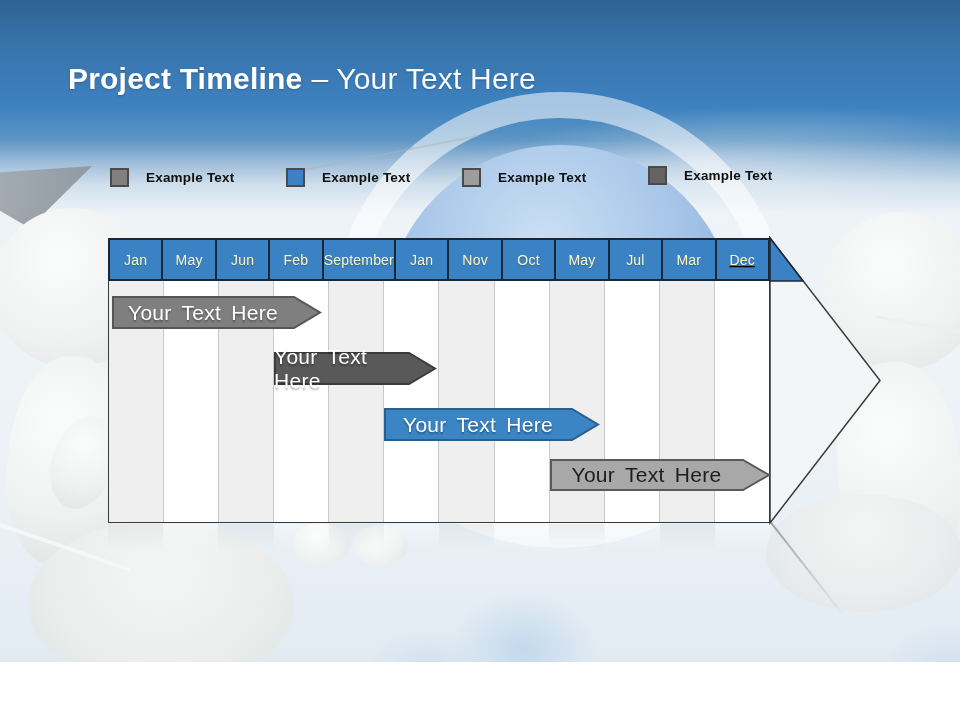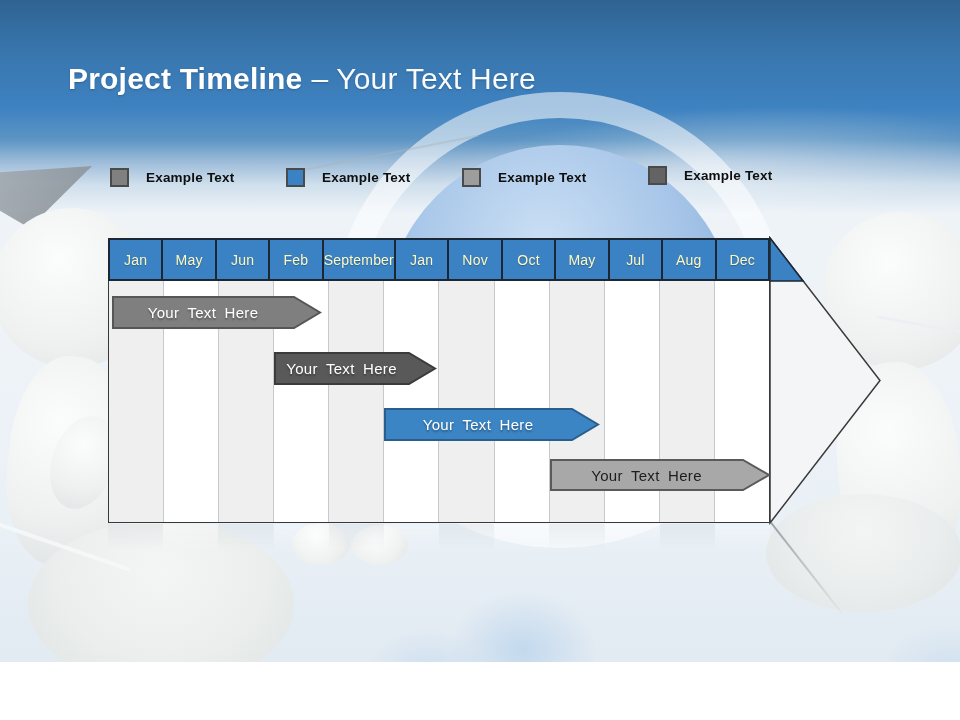--- a/index.html
+++ b/index.html
@@ -54,35 +54,35 @@
   .legend-item .lbl{font-size:13.5px;font-weight:700;color:#0e0e0e;letter-spacing:0.2px;}
   .li1{left:110px;} .li2{left:286px;} .li3{left:462px;} .li4{left:648px;top:166px;}
   .sw1{background:#808080;} .sw2{background:#3b82c4;border-color:#23435e;}
   .sw3{background:#9d9d9d;} .sw4{background:#636363;border-color:#3a3a3a;}
 
   
   .tl-header{position:absolute;left:108px;top:238px;width:662px;height:43px;display:flex;
              border:2px solid #1d2733;box-sizing:border-box;background:#3b82c4;}
   .month-cell{flex:1;display:flex;align-items:center;justify-content:center;
               border-right:2px solid #1d2733;box-sizing:border-box;}
-  .month-cell:last-child{border-right:none;}
+  .month-cell:last-child{border-right:none;text-decoration:underline;}
   .month-cell span{color:#fef9c3;font-size:14px;letter-spacing:0.2px;text-shadow:0 1px 1px rgba(0,0,0,0.25);}
   .tl-body{position:absolute;left:108px;top:281px;width:662px;height:242px;display:flex;
            border:1px solid #383838;border-top:none;box-sizing:border-box;}
   .body-col{flex:1;border-right:1px solid #c6cacc;box-sizing:border-box;}
   .body-col:last-child{border-right:none;}
   .col-odd{background:#efefef;} .col-even{background:#ffffff;}
 
   .arrow-head{position:absolute;left:770px;top:238px;width:114px;height:285px;overflow:visible;}
 
   
   .bar{position:absolute;}
   .bar svg{position:absolute;left:0;top:0;overflow:visible;}
   .bar .bar-label{position:absolute;left:0;top:0;height:100%;display:flex;align-items:center;
-       justify-content:center;font-size:15px;letter-spacing:0.3px;word-spacing:4px;}
+       justify-content:center;font-size:21px;letter-spacing:0.3px;word-spacing:4px;}
   .bar1{left:112px;top:296px;width:210px;height:33px;}
   .bar2{left:274px;top:352px;width:163px;height:33px;}
   .bar3{left:384px;top:408px;width:216px;height:33px;}
   .bar4{left:550px;top:459px;width:221px;height:32px;}
   .bar1 .bar-label,.bar2 .bar-label,.bar3 .bar-label{color:#ffffff;text-shadow:0 2px 2px rgba(0,0,0,0.35);}
   .bar4 .bar-label{color:#1d1d1d;}
   .bar1 .bar-label{width:182px;} .bar2 .bar-label{width:135px;}
   .bar3 .bar-label{width:188px;} .bar4 .bar-label{width:193px;}
 
   
@@ -166,21 +166,21 @@
     <div class="month-cell">
         <span>Oct</span>
       </div>
     <div class="month-cell">
         <span>May</span>
       </div>
     <div class="month-cell">
         <span>Jul</span>
       </div>
     <div class="month-cell">
-        <span>Aug</span>
+        <span>Mar</span>
       </div>
     <div class="month-cell">
         <span>Dec</span>
       </div>
   </div>
 
   <div class="tl-body">
     <div class="body-col col-odd"></div>
     <div class="body-col col-even"></div>
     <div class="body-col col-odd"></div>

